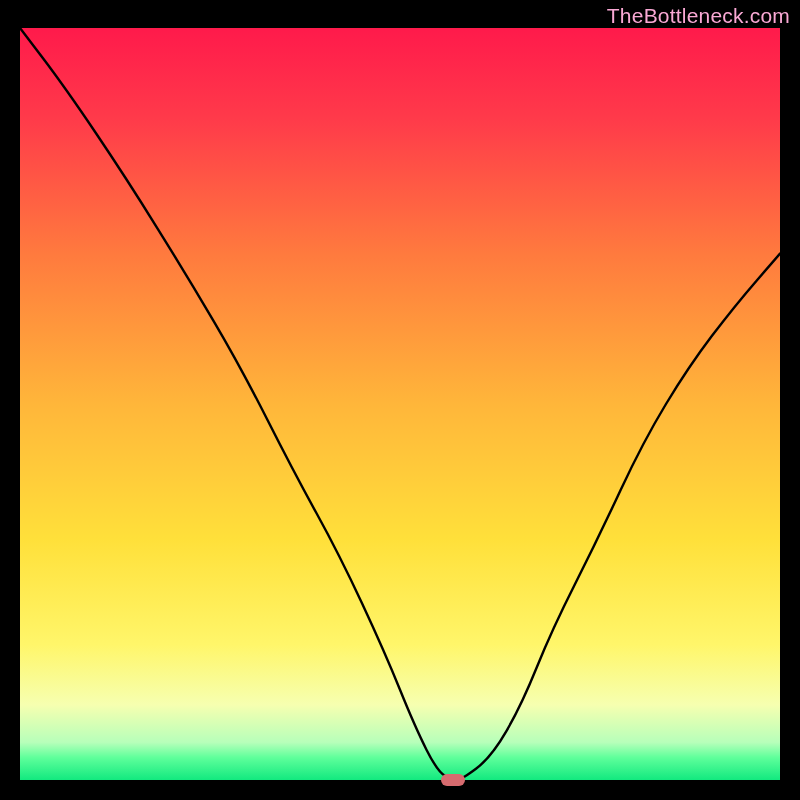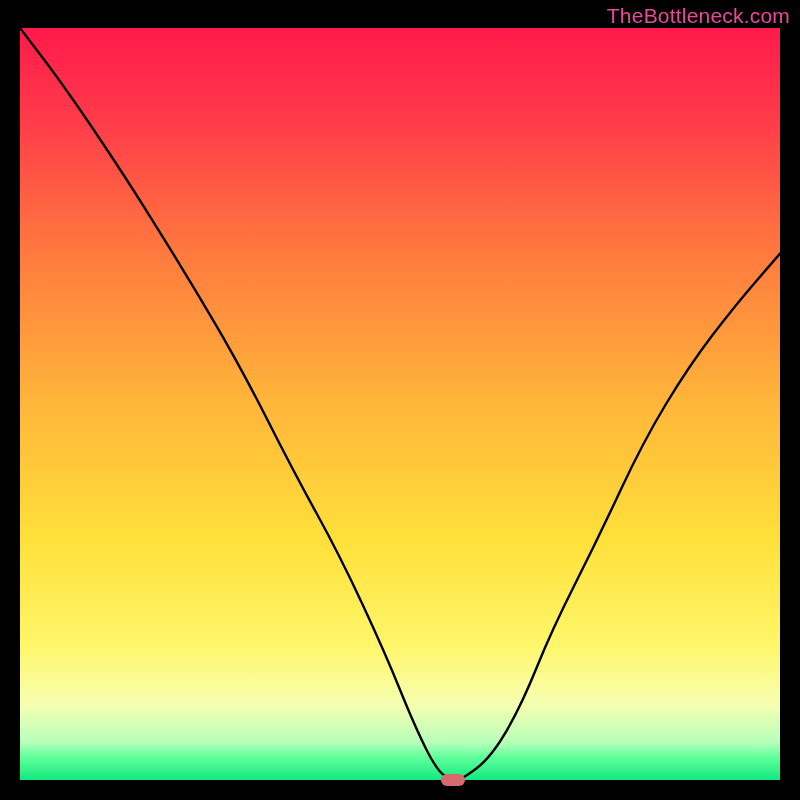--- a/index.html
+++ b/index.html
@@ -14,21 +14,21 @@
   .frame {
     position: relative;
     width: 800px;
     height: 800px;
     background: #000;
   }
   .watermark {
     position: absolute;
     top: 4px;
     right: 10px;
-    color: #ec4899;
+    color: #f9a8d4;
     font-size: 21px;
     font-weight: 400;
     letter-spacing: 0.2px;
     z-index: 10;
   }
   
   .plot {
     position: absolute;
     left: 20px;
     top: 28px;

